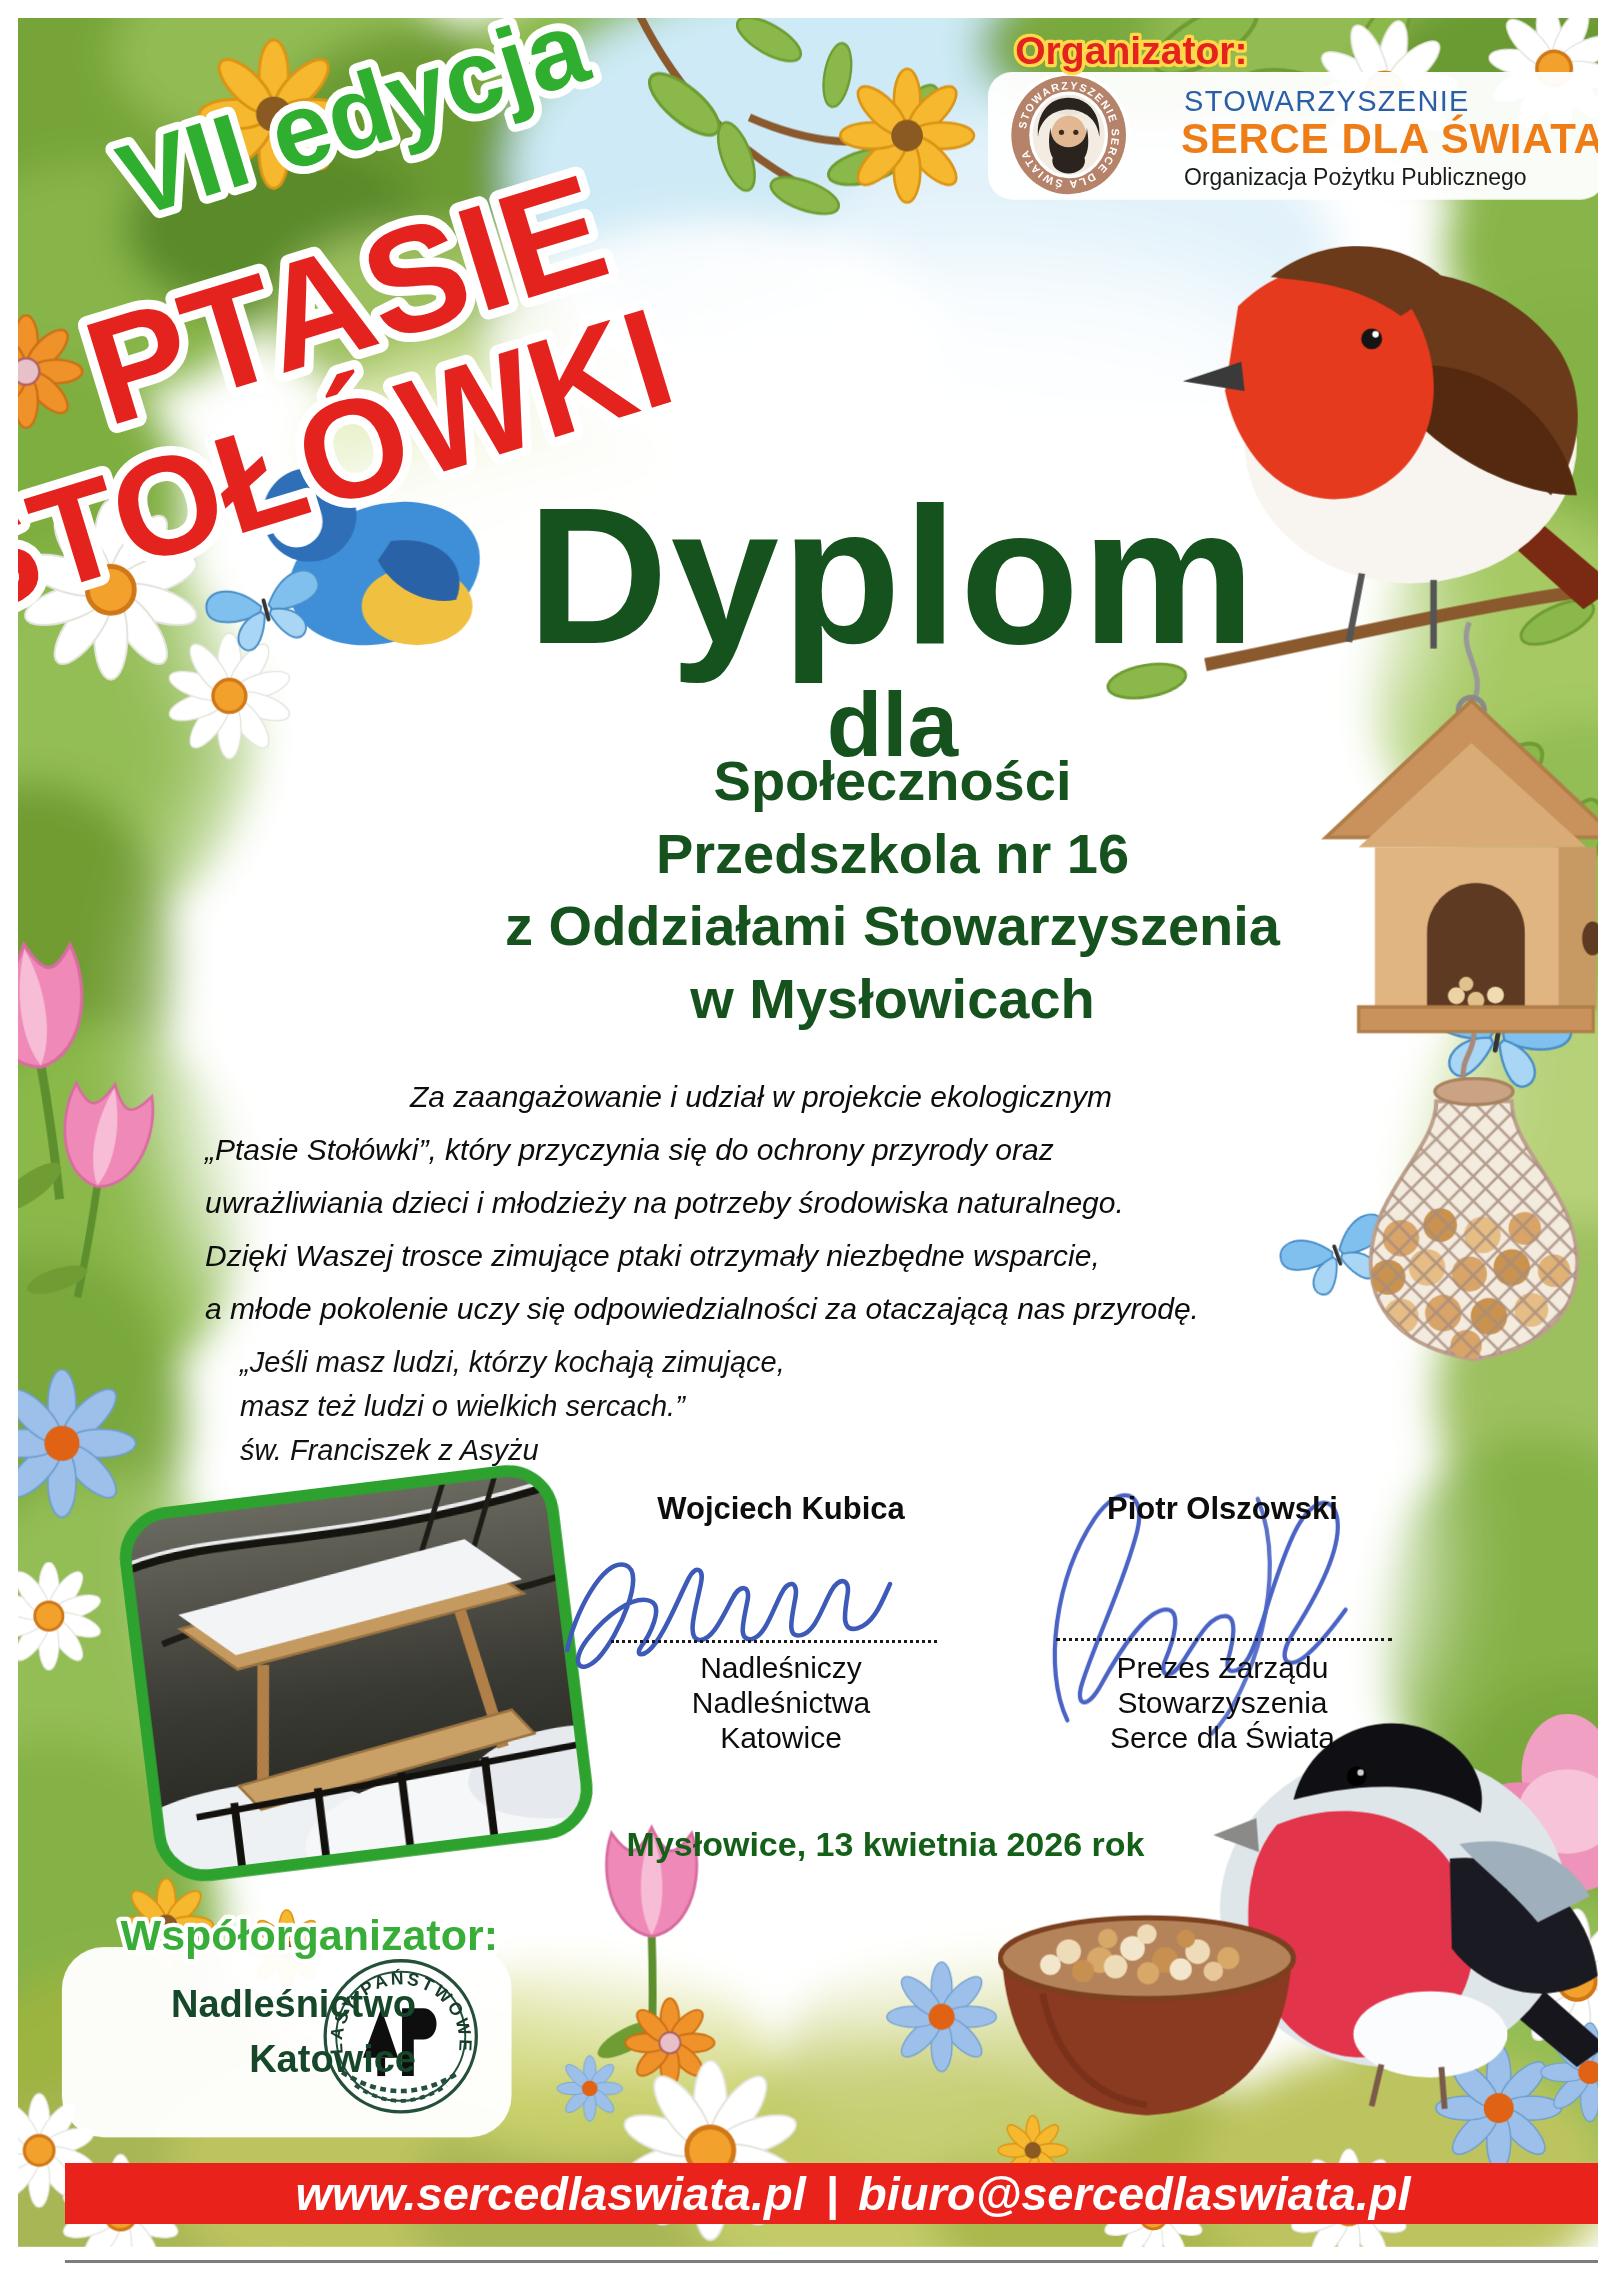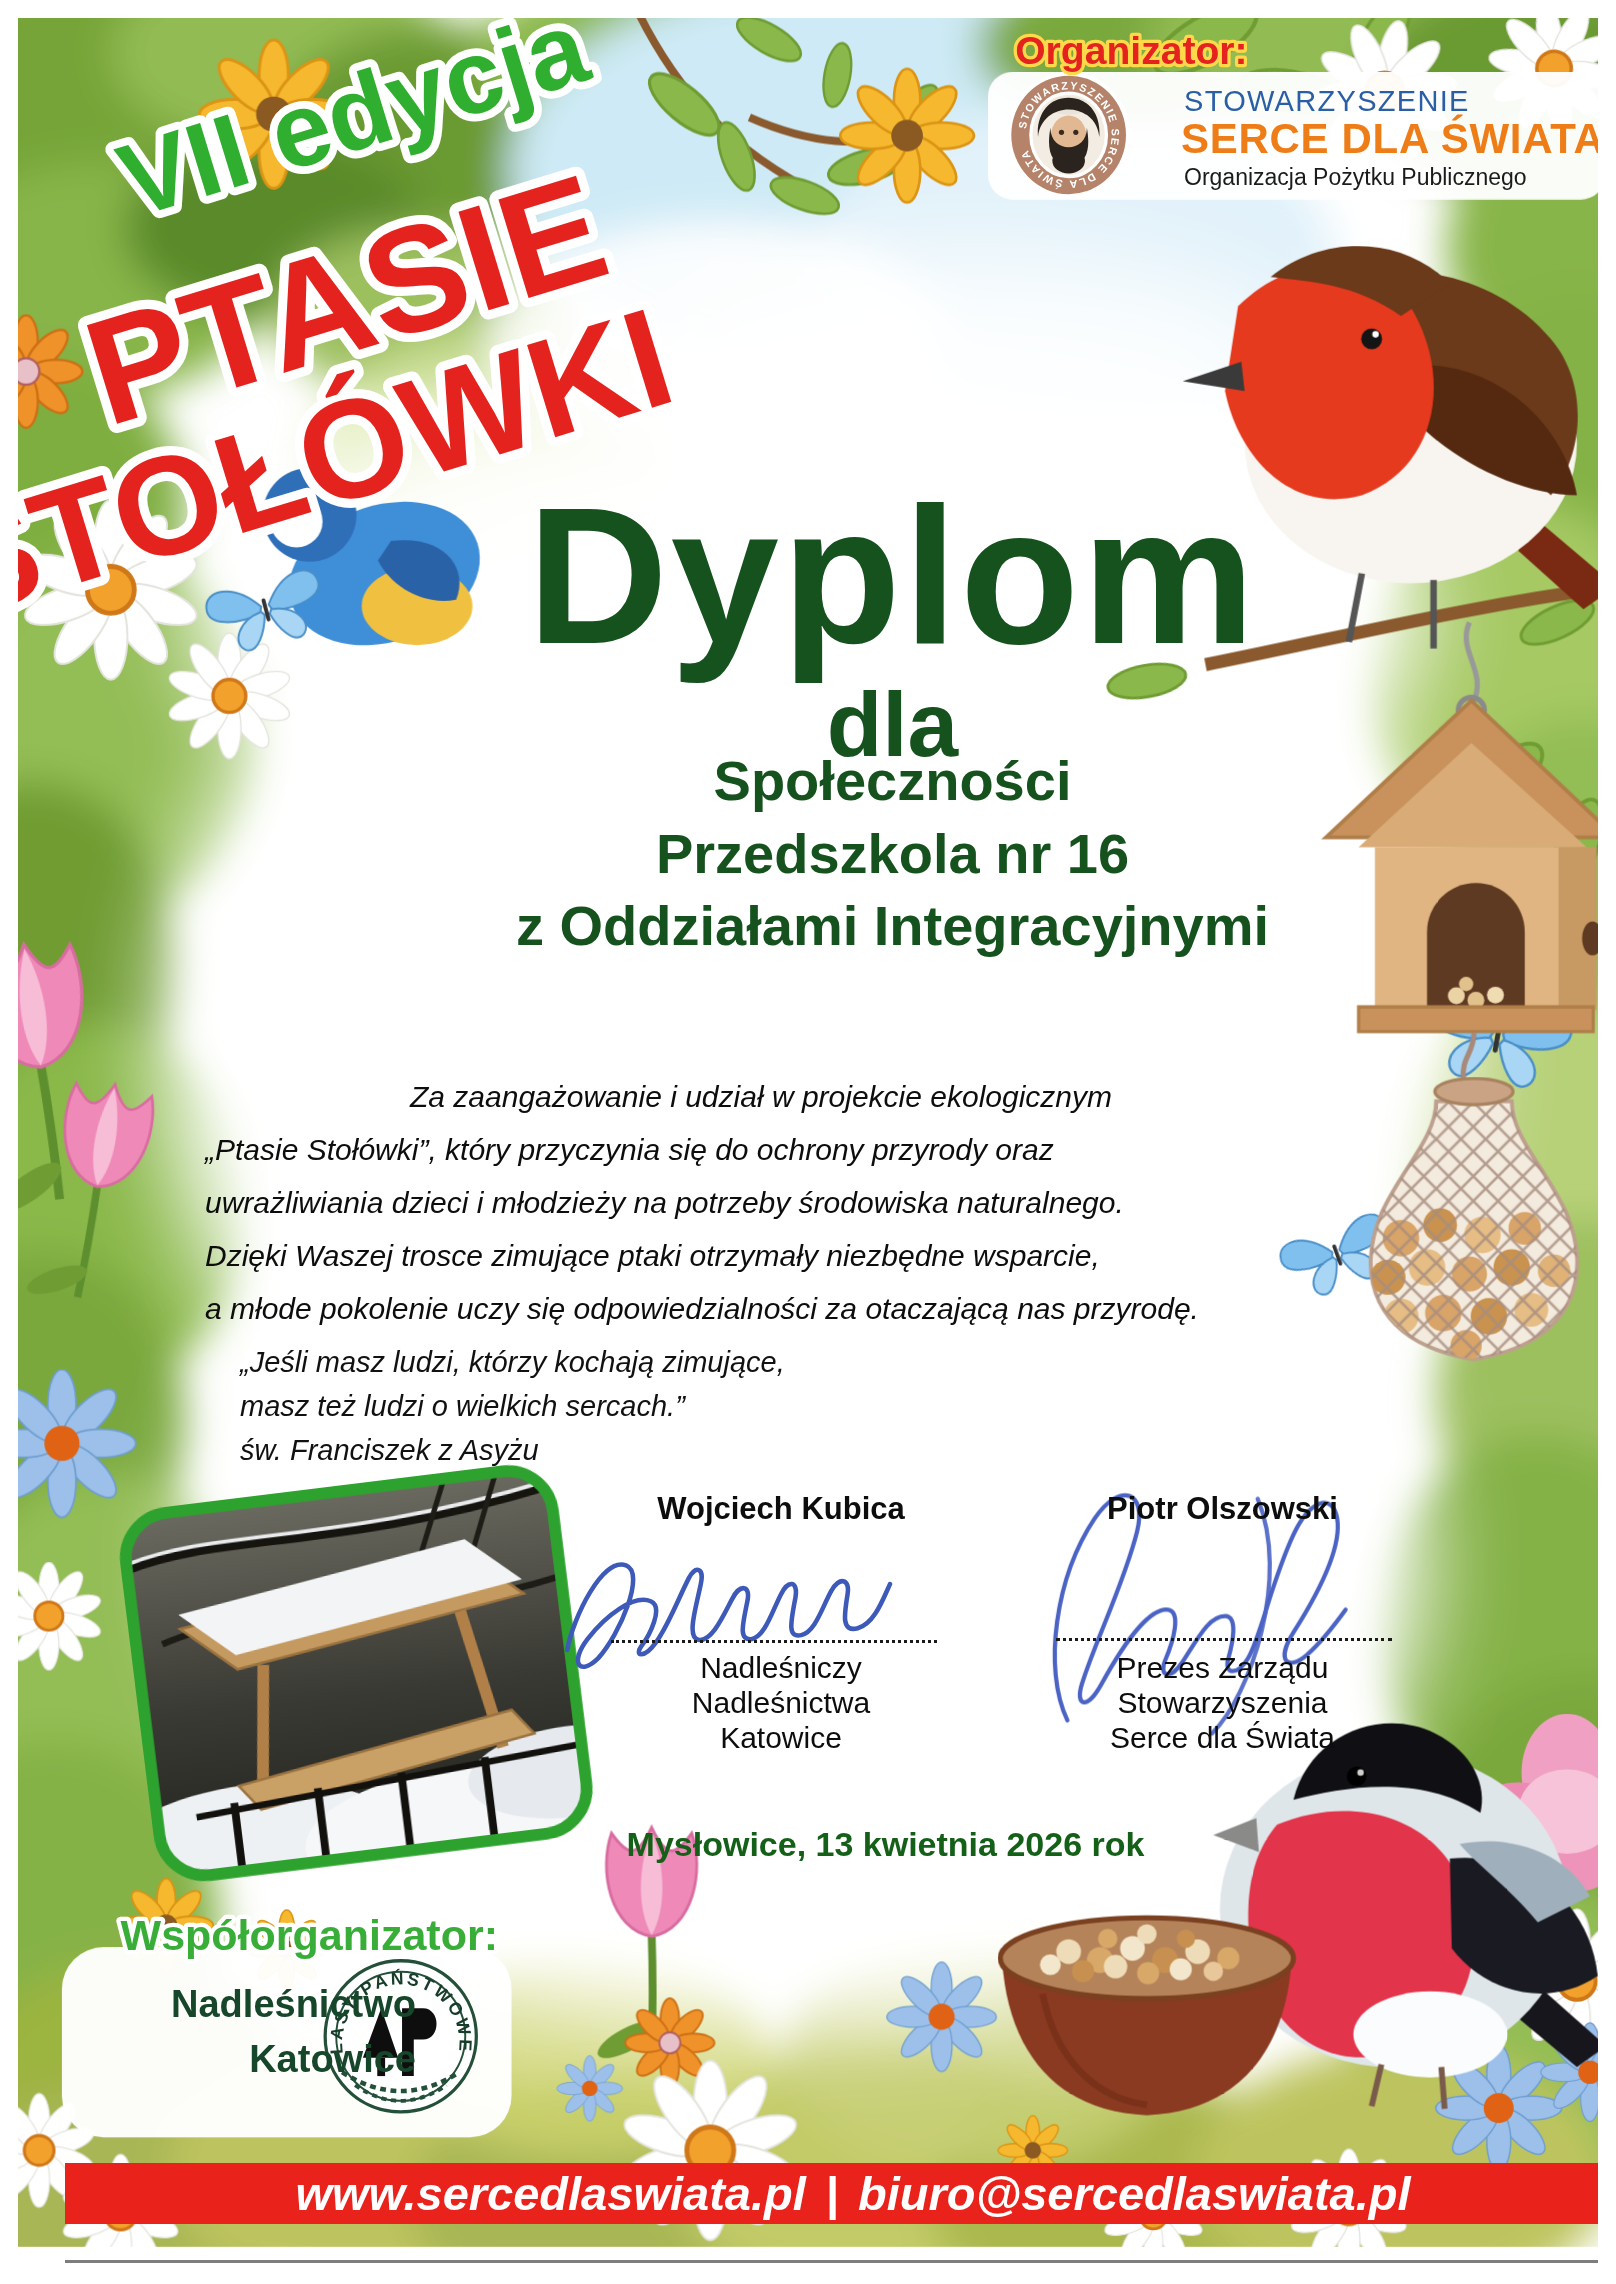--- a/index.html
+++ b/index.html
@@ -456,21 +456,22 @@
 <div id="textlayer">
 
   <div class="abs org-small">STOWARZYSZENIE</div>
   <div class="abs org-big">SERCE DLA ŚWIATA</div>
   <div class="abs org-sub">Organizacja Pożytku Publicznego</div>
 
   <div class="abs dyplom">Dyplom</div>
   <div class="abs dla">dla</div>
   <div class="abs recip r0">Społeczności</div>
   <div class="abs recip r1">Przedszkola nr 16</div>
-  <div class="abs recip r2">z Oddziałami Integracyjnymi</div>
+  <div class="abs recip r2">z Oddziałami Stowarzyszenia</div>
+  <div class="abs recip r3">w Mysłowicach</div>
 
   <div class="abs bodyblock">
     <div class="indent">Za zaangażowanie i udział w projekcie ekologicznym</div>
     <div>„Ptasie Stołówki”, który przyczynia się do ochrony przyrody oraz</div>
     <div>uwrażliwiania dzieci i młodzieży na potrzeby środowiska naturalnego.</div>
     <div>Dzięki Waszej trosce zimujące ptaki otrzymały niezbędne wsparcie,</div>
     <div>a młode pokolenie uczy się odpowiedzialności za otaczającą nas przyrodę.</div>
   </div>
 
   <div class="abs quoteblock">

